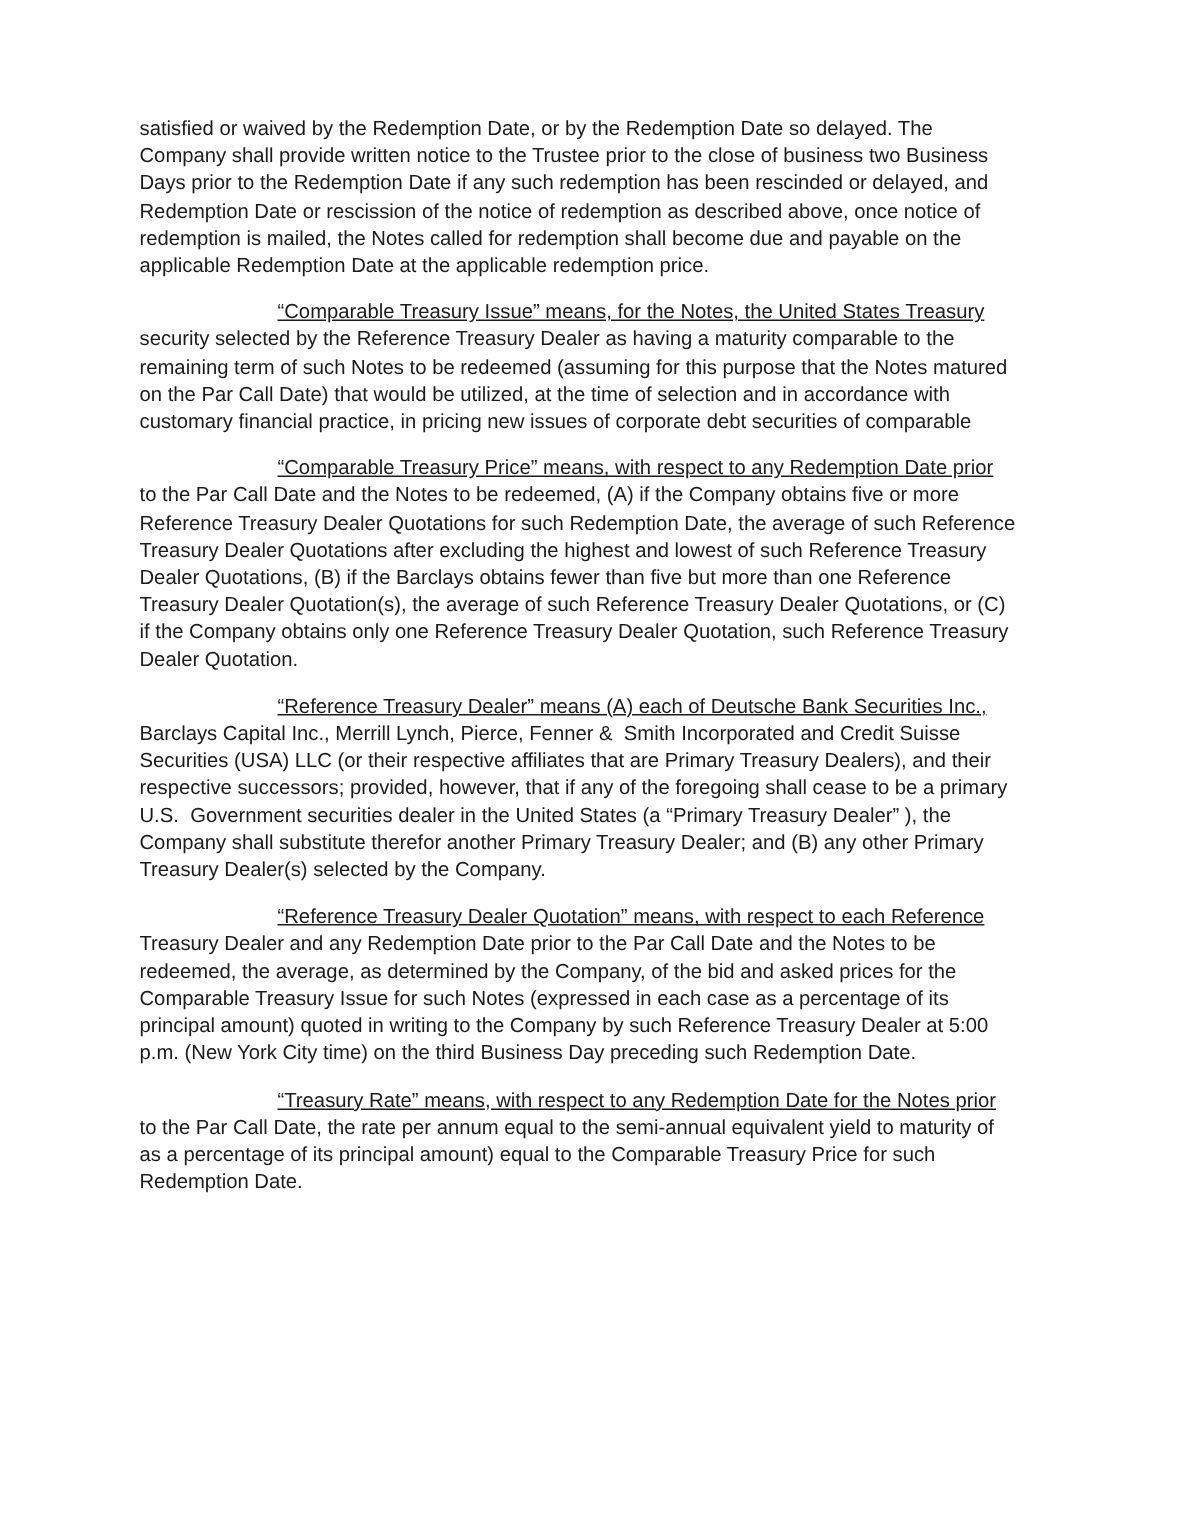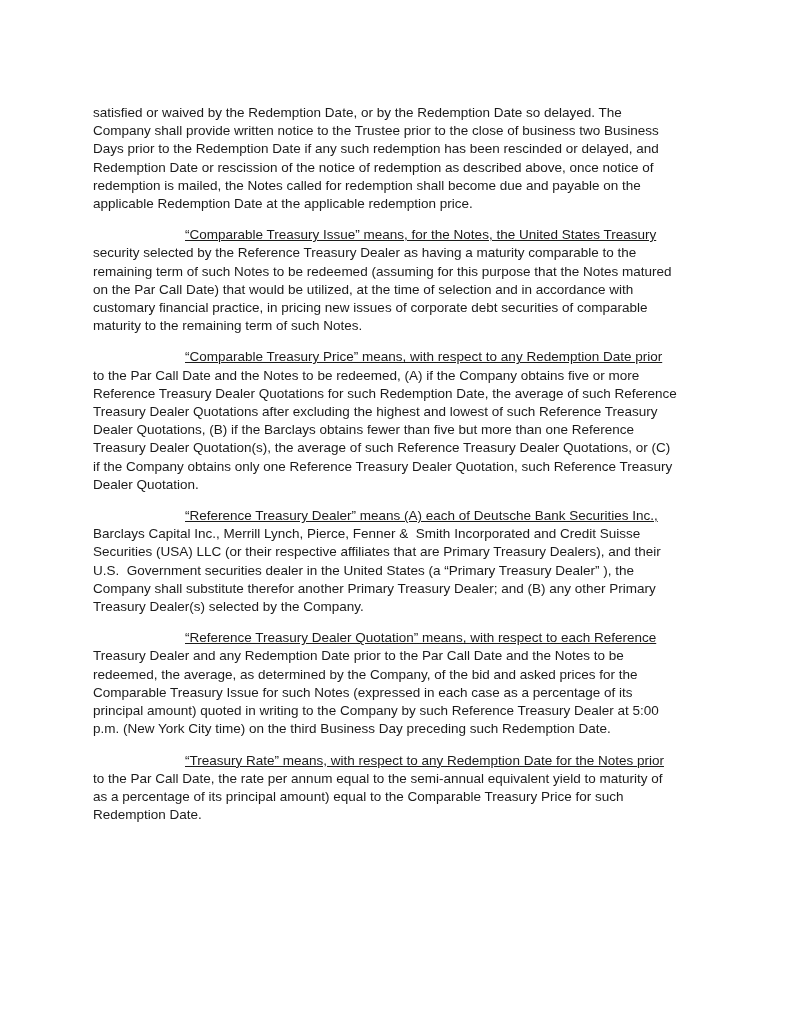--- a/index.html
+++ b/index.html
@@ -11,21 +11,21 @@
     position: relative;
     width: 791px;
     height: 1024px;
     background: #ffffff;
     overflow: hidden;
     font-family: "Liberation Sans", "DejaVu Sans", sans-serif;
   }
   .content {
     position: absolute;
     left: 93px;
-    top: 104px;
+    top: 77px;
     width: 618px;
     font-size: 13.5px;
     line-height: 18.2px;
     color: #1b1b1b;
   }
   .paragraph {
     margin: 0 0 13px 0;
   }
   .line {
     white-space: pre;  
@@ -47,36 +47,36 @@
         <div class="line">Redemption Date or rescission of the notice of redemption as described above, once notice of</div>
         <div class="line">redemption is mailed, the Notes called for redemption shall become due and payable on the</div>
         <div class="line">applicable Redemption Date at the applicable redemption price.</div>
       </div>
       <div class="paragraph">
         <div class="line indent">“Comparable Treasury Issue” means, for the Notes, the United States Treasury</div>
         <div class="line">security selected by the Reference Treasury Dealer as having a maturity comparable to the</div>
         <div class="line">remaining term of such Notes to be redeemed (assuming for this purpose that the Notes matured</div>
         <div class="line">on the Par Call Date) that would be utilized, at the time of selection and in accordance with</div>
         <div class="line">customary financial practice, in pricing new issues of corporate debt securities of comparable</div>
-        <div class="line">maturity to the remaining term of such Notes.</div>
       </div>
       <div class="paragraph">
         <div class="line indent">“Comparable Treasury Price” means, with respect to any Redemption Date prior</div>
         <div class="line">to the Par Call Date and the Notes to be redeemed, (A) if the Company obtains five or more</div>
         <div class="line">Reference Treasury Dealer Quotations for such Redemption Date, the average of such Reference</div>
         <div class="line">Treasury Dealer Quotations after excluding the highest and lowest of such Reference Treasury</div>
         <div class="line">Dealer Quotations, (B) if the Barclays obtains fewer than five but more than one Reference</div>
         <div class="line">Treasury Dealer Quotation(s), the average of such Reference Treasury Dealer Quotations, or (C)</div>
         <div class="line">if the Company obtains only one Reference Treasury Dealer Quotation, such Reference Treasury</div>
         <div class="line">Dealer Quotation.</div>
       </div>
       <div class="paragraph">
         <div class="line indent">“Reference Treasury Dealer” means (A) each of Deutsche Bank Securities Inc.,</div>
         <div class="line">Barclays Capital Inc., Merrill Lynch, Pierce, Fenner &amp;  Smith Incorporated and Credit Suisse</div>
         <div class="line">Securities (USA) LLC (or their respective affiliates that are Primary Treasury Dealers), and their</div>
+        <div class="line">respective successors; provided, however, that if any of the foregoing shall cease to be a primary</div>
         <div class="line">U.S.  Government securities dealer in the United States (a “Primary Treasury Dealer” ), the</div>
         <div class="line">Company shall substitute therefor another Primary Treasury Dealer; and (B) any other Primary</div>
         <div class="line">Treasury Dealer(s) selected by the Company.</div>
       </div>
       <div class="paragraph">
         <div class="line indent">“Reference Treasury Dealer Quotation” means, with respect to each Reference</div>
         <div class="line">Treasury Dealer and any Redemption Date prior to the Par Call Date and the Notes to be</div>
         <div class="line">redeemed, the average, as determined by the Company, of the bid and asked prices for the</div>
         <div class="line">Comparable Treasury Issue for such Notes (expressed in each case as a percentage of its</div>
         <div class="line">principal amount) quoted in writing to the Company by such Reference Treasury Dealer at 5:00</div>

